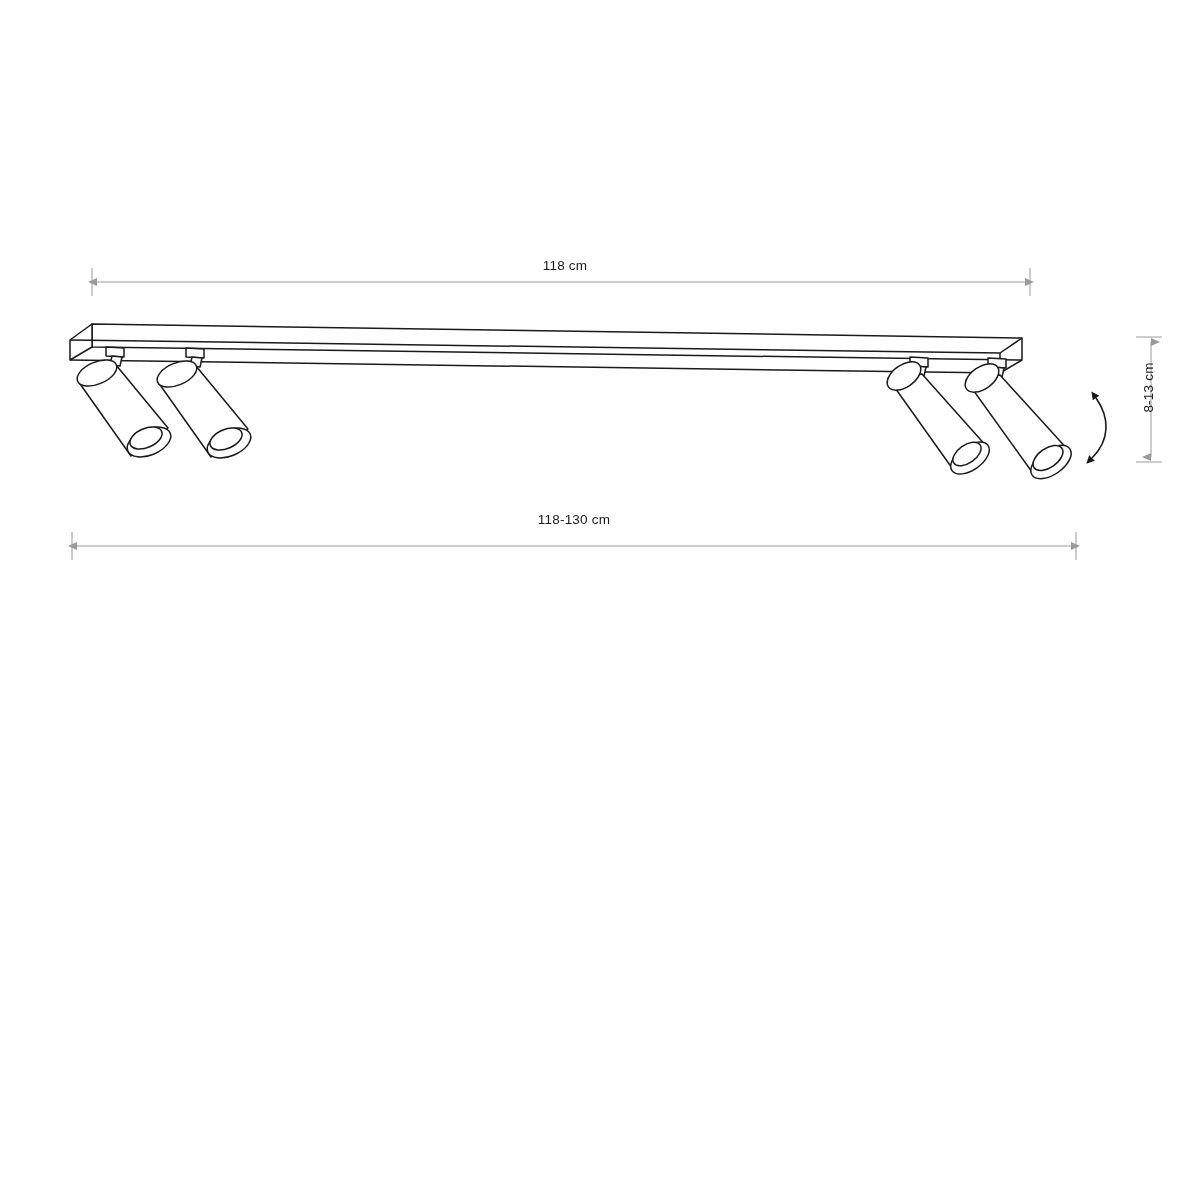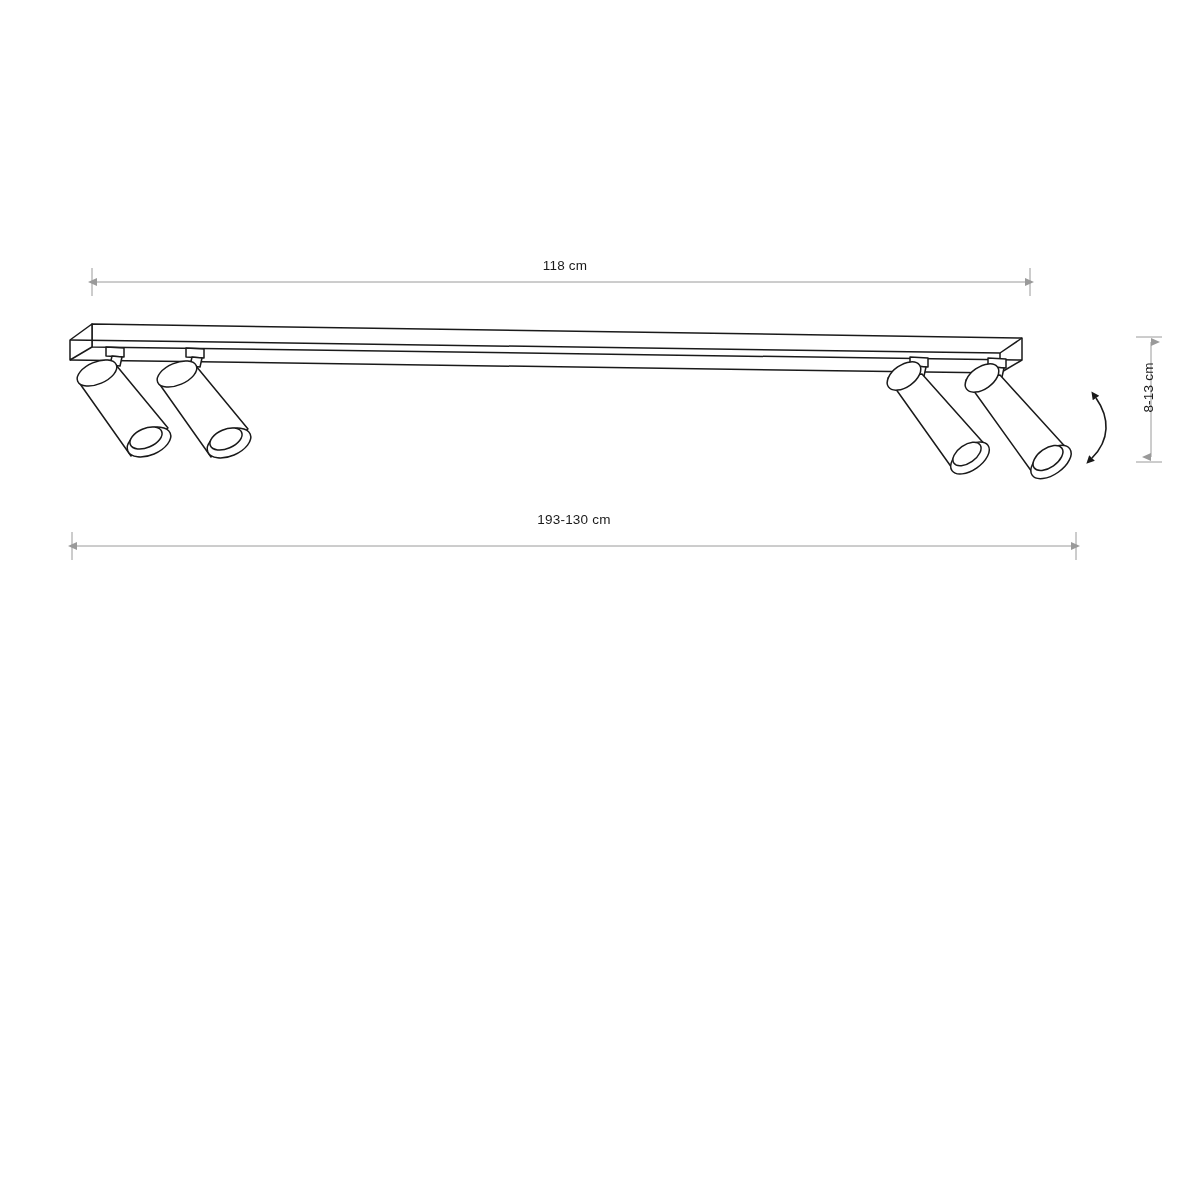--- a/index.html
+++ b/index.html
@@ -147,17 +147,17 @@
         <ellipse cx="982" cy="378" rx="19" ry="11" transform="rotate(-35 982 378)"></ellipse>
         <ellipse cx="1051" cy="462" rx="23" ry="12.5" transform="rotate(-35 1051 462)"></ellipse>
         <ellipse cx="1048" cy="458" rx="17" ry="9.5" transform="rotate(-35 1048 458)"></ellipse>
       </g>
 
     </g>
   </svg>
 
   <div class="dim-label" id="label-top">118 cm</div>
 
-  <div class="dim-label" id="label-bottom">193-130 cm</div>
+  <div class="dim-label" id="label-bottom">118-130 cm</div>
 
   <div class="dim-label" id="label-right">8-13 cm</div>
 
 </div>
 
 </body></html>

